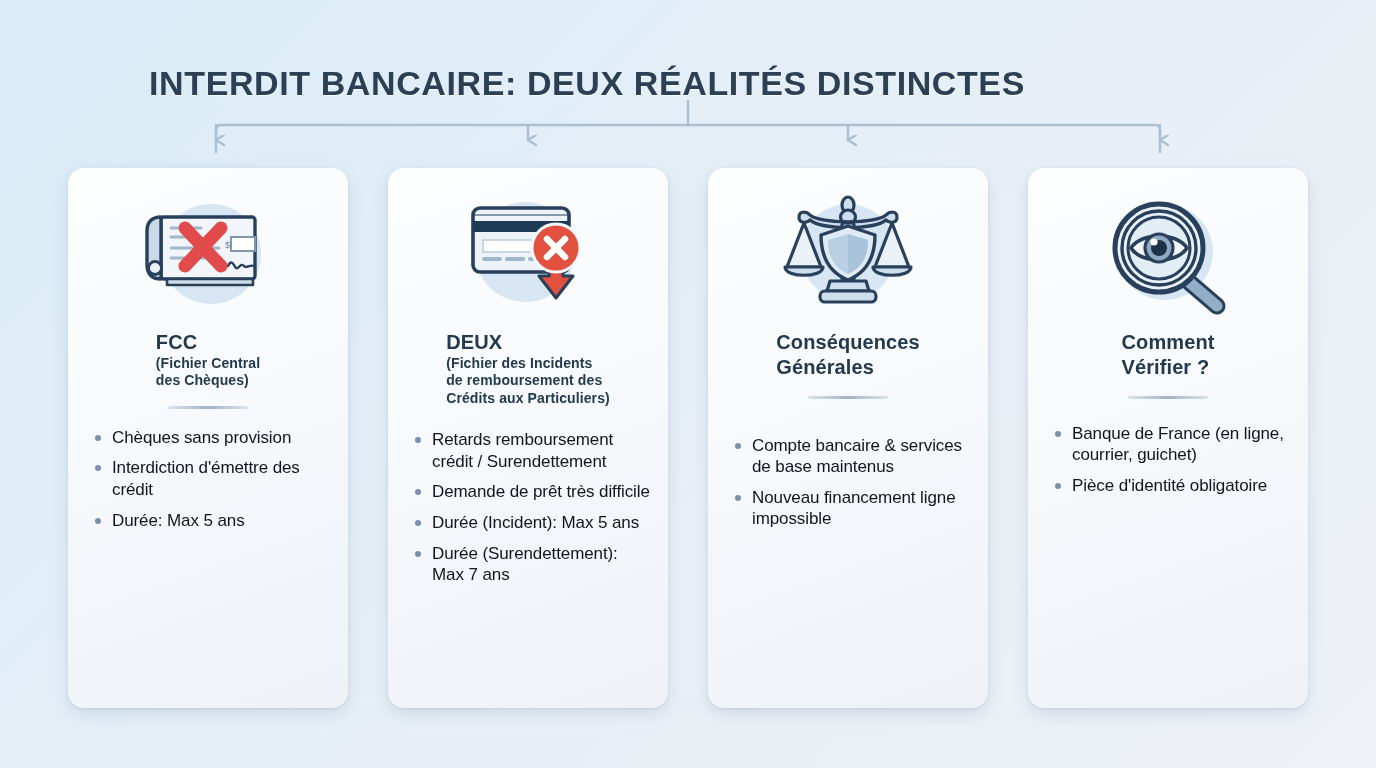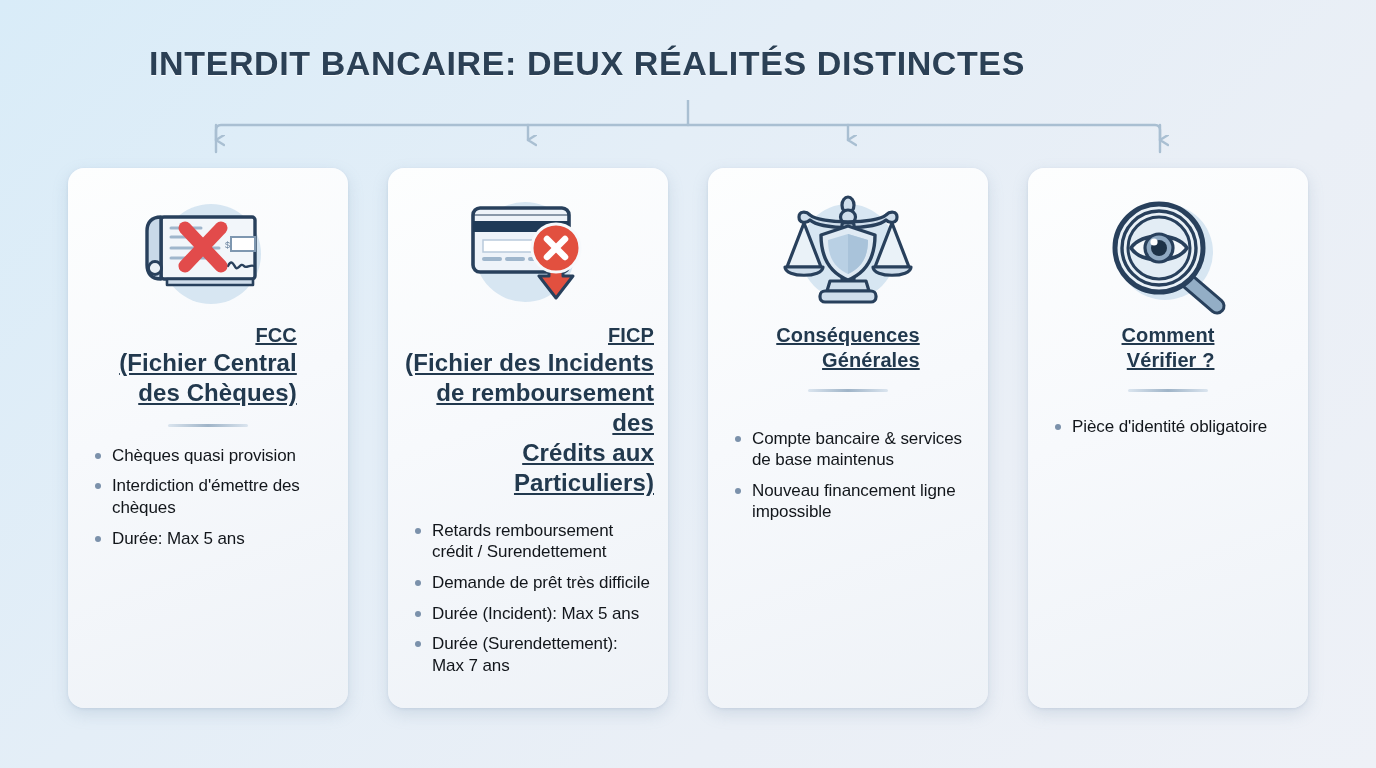--- a/index.html
+++ b/index.html
@@ -12,21 +12,21 @@
 
   body {
     font-family: "Liberation Sans", sans-serif;
     background: linear-gradient(135deg, #d9ecf8 0%, #e4eef7 38%, #eaeff6 68%, #eef1f7 100%);
     position: relative;
   }
 
   
   #page-title {
     position: absolute;
-    top: 44px;
+    top: 64px;
     left: 0;
     width: 1174px;
     text-align: center;
     font-size: 34px;
     font-weight: 700;
     letter-spacing: 0.6px;
     color: #2b4055;
     text-shadow: 0 1px 1px rgba(255,255,255,0.85);
   }
 
@@ -68,32 +68,31 @@
   .card-icon {
     width: 150px;
     height: 128px;
     display: flex;
     align-items: center;
     justify-content: center;
     flex: none;
   }
 
   .card-title {
-    margin-top: 5px;
-    text-align: right;
+    margin-top: 12px;
+    text-align: left;
     font-size: 20px;
     font-weight: 700;
     color: #22394e;
     line-height: 1.24;
     letter-spacing: 0.1px;
-    text-decoration: underline;
   }
   .card-title .sub {
     display: block;
-    font-size: 24px;
+    font-size: 14px;
     font-weight: 700;
     line-height: 1.25;
   }
 
   .divider {
     width: 80px;
     height: 3px;
     border-radius: 2px;
     background: linear-gradient(90deg, #dbe5ef, #9fb4c8, #dbe5ef);
     margin: 16px auto 0 auto;
@@ -189,22 +188,22 @@
           <line x1="88" y1="38" x2="52" y2="76"></line>
         </g>
       </svg>
     </div>
     <div class="card-title">
       <span>FCC</span>
       <span class="sub">(Fichier Central<br>des Chèques)</span>
     </div>
     <div class="divider"></div>
     <ul class="bullets">
-      <li>Chèques quasi provision</li>
-      <li>Interdiction d'émettre des chèques</li>
+      <li>Chèques sans provision</li>
+      <li>Interdiction d'émettre des crédit</li>
       <li>Durée: Max 5 ans</li>
     </ul>
   </div>
 
   <div class="card c2">
     <div class="card-icon">
       <svg viewBox="0 0 150 128" width="150" height="128">
         <circle cx="72" cy="62" r="50" fill="#d7e6f2"></circle>
 
         <rect x="20" y="18" width="96" height="64" rx="7" fill="#eef3f9" stroke="#28405c" stroke-width="3.6"></rect>
@@ -220,21 +219,21 @@
         <path d="M96,62 L110,62 L110,86 L120,86 L103,108 L86,86 L96,86 Z" fill="#e2503f" stroke="#28405c" stroke-width="3" stroke-linejoin="round"></path>
 
         <circle cx="103" cy="58" r="24" fill="#e2503f" stroke="#f6f9fc" stroke-width="3"></circle>
         <g stroke="#ffffff" stroke-width="6.5" stroke-linecap="round">
           <line x1="94" y1="49" x2="112" y2="67"></line>
           <line x1="112" y1="49" x2="94" y2="67"></line>
         </g>
       </svg>
     </div>
     <div class="card-title">
-      <span>FICP</span>
+      <span>DEUX</span>
       <span class="sub">(Fichier des Incidents<br>de remboursement des<br>Crédits aux Particuliers)</span>
     </div>
     <ul class="bullets">
       <li>Retards remboursement crédit / Surendettement</li>
       <li>Demande de prêt très difficile</li>
       <li>Durée (Incident): Max 5 ans</li>
       <li>Durée (Surendettement): Max 7 ans</li>
     </ul>
   </div>
 
@@ -292,17 +291,18 @@
         <circle cx="66" cy="58" r="14" fill="#8fa9c2" stroke="#28405c" stroke-width="3.2"></circle>
         <circle cx="66" cy="58" r="8" fill="#1d3247"></circle>
         <circle cx="61" cy="52" r="3.6" fill="#ffffff"></circle>
       </svg>
     </div>
     <div class="card-title">
       <span>Comment<br>Vérifier ?</span>
     </div>
     <div class="divider"></div>
     <ul class="bullets">
+      <li>Banque de France (en ligne, courrier, guichet)</li>
       <li>Pièce d'identité obligatoire</li>
     </ul>
   </div>
 
 </div>
 
 </body></html>

